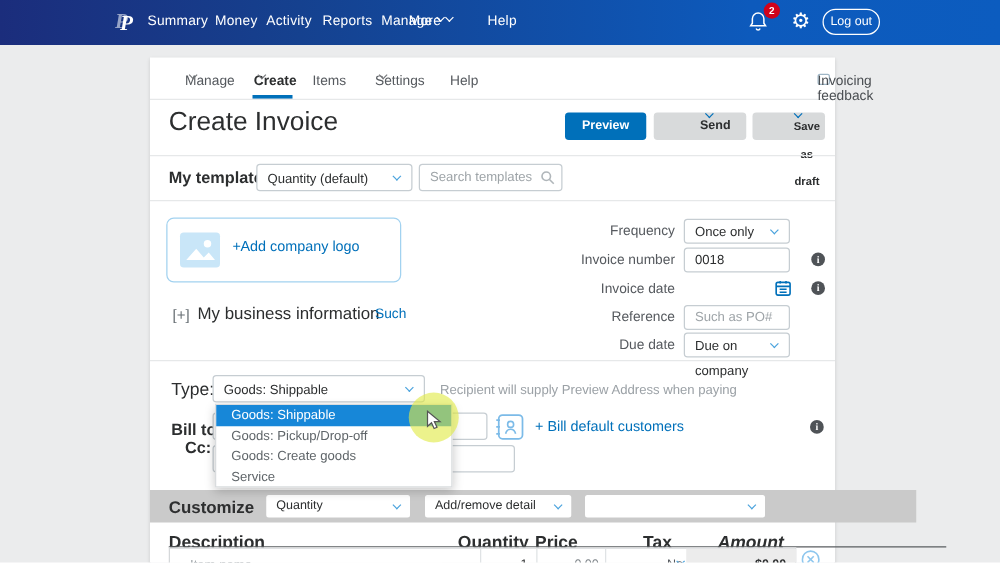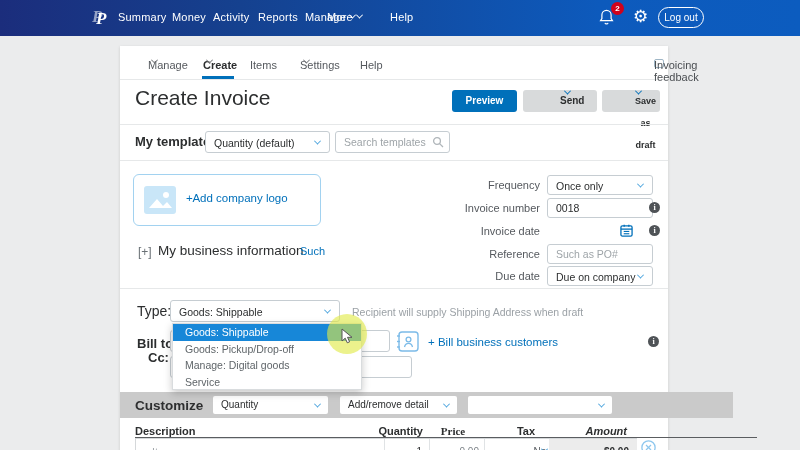--- a/index.html
+++ b/index.html
@@ -53,21 +53,21 @@
   .logo-box { left:13px; top:128px; width:188px; height:52px; border:1px solid #a2d2f0; border-radius:6px; background:#fff; cursor:pointer; }
   .logo-thumb { left:10px; top:11px; width:32px; height:28px; background:#c9e6f8; border-radius:3px; }
   .logo-add { left:52px; top:17px; font-size:11.5px; color:#0070ba; white-space:nowrap; }
 
   .biz-prefix { left:18px; top:199px; font-size:12px; color:#697075; }
   .biz-label { left:38px; top:197px; font-size:13.5px; color:#2c2e2f; }
   .biz-edit { left:180px; top:199px; font-size:11px; color:#0070ba; cursor:pointer; }
 
   
   .f-label { font-size:11px; color:#55595e; text-align:right; width:110px; left:310px; }
-  .f-box { left:427px; width:106px; height:20px; }
+  .f-box { left:427px; width:85px; height:20px; }
   .info-ic { width:11px; height:11px; background:#4f5357; border-radius:50%; color:#fff; font-size:8px; font-weight:bold; text-align:center; line-height:11px; font-family:"Liberation Serif",serif; }
 
   
   .type-label { left:17px; top:257px; font-size:14px; color:#2c2e2f; }
   .type-sel { left:50px; top:254px; width:170px; height:22px; line-height:22px; }
   .type-helper { left:232px; top:260px; font-size:10.5px; color:#9ba1a6; white-space:nowrap; }
   .billto-label { left:17px; top:290px; font-size:13px; font-weight:bold; color:#2c2e2f; }
   .billto-input { left:50px; top:284px; width:220px; height:22px; }
   .contact-ic { left:276px; top:285px; }
   .bill-link { left:308px; top:290px; font-size:11.5px; color:#0070ba; cursor:pointer; white-space:nowrap; }
@@ -83,21 +83,21 @@
   .cursor { left:221px; top:282px; z-index:7; }
 
   
   .custom-bar { left:0; top:346px; width:613px; height:26px; background:#cacaca; z-index:4; }
   .custom-bar * { position:absolute; }
   .custom-label { left:15px; top:6px; font-size:13.5px; font-weight:bold; color:#2e2f30; }
   .cdd { top:4px; height:18px; background:#fff; border-radius:2px; font-size:10px; color:#2c2e2f; line-height:18px; padding:0 8px; }
   .cdd .chev { color:#4ba3dd; position:absolute; right:8px; top:7px; }
 
   
-  .th { top:379px; font-size:11px; font-weight:bold; color:#2c2e2f; }
+  .th { top:379px; font-size:14px; font-weight:bold; color:#2c2e2f; }
   .th-border { left:15px; top:391px; width:622px; height:1px; background:#5a5d60; }
   .item-row { left:15px; top:392px; width:502px; height:58px; border:1px solid #d5d8da; background:#fff; z-index:1; }
   .item-row * { position:absolute; }
   .vline { top:0; width:1px; height:58px; background:#e0e3e5; }
   .amount-cell { left:413px; top:0; width:88px; height:58px; background:#ececec; }
   .del-x { left:521px; top:394px; z-index:1; }
 
   .mag { position:absolute; right:7px; top:5px; }
 </style>
 </head>
@@ -222,44 +222,44 @@
       <i class="chev" style="top:7px"></i>
     </div>
 
   <div class="hline" style="top:242px"></div>
 
   <span class="type-label">Type:</span>
   <div class="inputbox sel type-sel">
       <span>Goods: Shippable</span>
       <i class="chev" style="top:8px"></i>
     </div>
-  <span class="type-helper">Recipient will supply Shipping Address when draft</span>
+  <span class="type-helper">Recipient will supply Preview Address when paying</span>
 
   <span class="billto-label">Bill to:</span>
   <input class="raw billto-input" style="">
   <span class="contact-ic">
     <svg width="24" height="21" viewBox="0 0 24 21">
         <rect x="3" y="1" width="19" height="19" rx="3" fill="none" stroke="#7cbbe8" stroke-width="1.4"></rect>
         <line x1="1" y1="5" x2="4" y2="5" stroke="#7cbbe8" stroke-width="1.4"></line>
         <line x1="1" y1="10.5" x2="4" y2="10.5" stroke="#7cbbe8" stroke-width="1.4"></line>
         <line x1="1" y1="16" x2="4" y2="16" stroke="#7cbbe8" stroke-width="1.4"></line>
         <circle cx="12.5" cy="8.5" r="2.4" fill="none" stroke="#7cbbe8" stroke-width="1.3"></circle>
         <path d="M8.5 16c.6-2.6 2.2-3.6 4-3.6s3.4 1 4 3.6" fill="none" stroke="#7cbbe8" stroke-width="1.3"></path>
       </svg>
   </span>
-  <span class="bill-link">+ Bill business customers</span>
+  <span class="bill-link">+ Bill default customers</span>
   <span class="info-ic" style="left:528px; top:290px;">i</span>
 
   <span class="cc-label">Cc:</span>
   <input class="raw cc-input" style="">
 
   <div class="menu">
     <span class="mi sel-item">Goods: Shippable</span>
     <span class="mi">Goods: Pickup/Drop-off</span>
-    <span class="mi">Manage: Digital goods</span>
+    <span class="mi">Goods: Create goods</span>
     <span class="mi">Service</span>
   </div>
   <div class="click-glow"></div>
   <span class="cursor">
     <svg width="13" height="17" viewBox="0 0 13 17">
         <path d="M1 1v12l3.2-2.8 2.1 4.6 2.3-1-2.1-4.5H11z" fill="#fff" stroke="#555" stroke-width="1"></path>
       </svg>
   </span>
 
   <div class="custom-bar">
@@ -272,21 +272,21 @@
         <span>Add/remove detail</span>
         <i class="chev"></i>
       </div>
     <div class="cdd" style="left:348px; width:144px;">
         <i class="chev"></i>
       </div>
   </div>
 
   <span class="th" style="left:15px;">Description</span>
   <span class="th" style="left:245px; width:58px; text-align:right;">Quantity</span>
-  <span class="th" style="left:308px; width:50px; text-align:center;font-family:Liberation Serif, serif;">Price</span>
+  <span class="th" style="left:308px; width:50px; text-align:left;">Price</span>
   <span class="th" style="left:386px; width:40px; text-align:center;">Tax</span>
   <span class="th" style="left:447px; width:60px; text-align:right;font-style:italic;">Amount</span>
   <div class="th-border"></div>
 
   <div class="item-row">
     <div class="amount-cell"></div>
     <div class="vline" style="left:248px"></div>
     <div class="vline" style="left:293px"></div>
     <div class="vline" style="left:348px"></div>
     <input class="raw" style="left: 8px; top: 4px; width: 210px; height: 18px; border: none;" placeholder="Item name">

